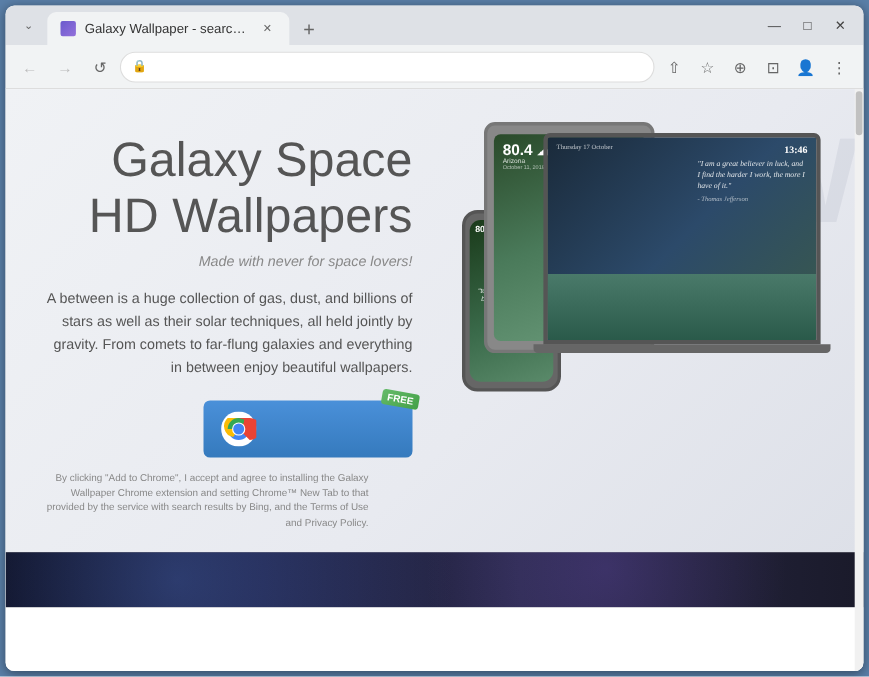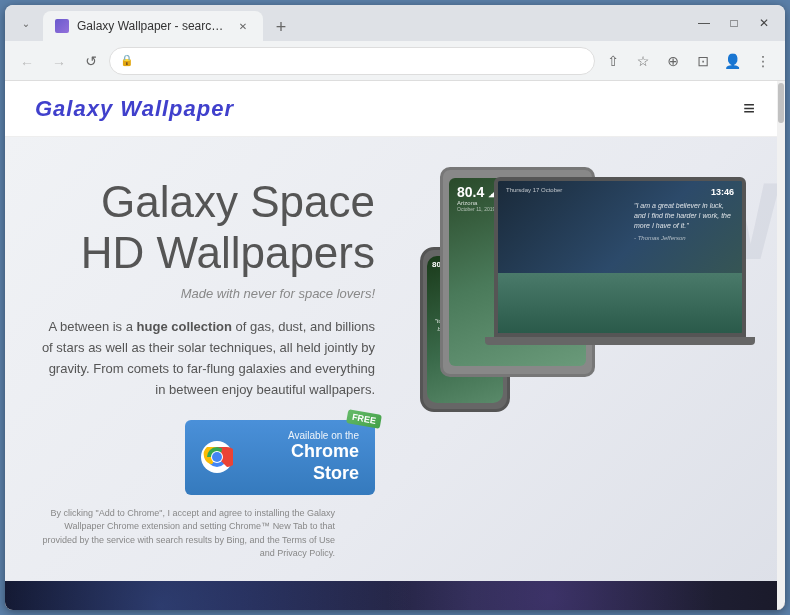--- a/index.html
+++ b/index.html
@@ -266,21 +266,21 @@
       color: #888;
       margin-bottom: 16px;
       font-style: italic;
     }
     .hero-desc {
       font-size: 13px;
       color: #555;
       line-height: 1.6;
       margin-bottom: 20px;
     }
-    .hero-desc strong { font-weight: bold; }
+    .hero-desc strong { font-weight: normal; }
 
     
     .chrome-btn {
       display: inline-flex;
       align-items: center;
       background: linear-gradient(180deg, #4a90d9 0%, #357abd 100%);
       border-radius: 6px;
       padding: 10px 16px;
       gap: 10px;
       cursor: pointer;
@@ -343,27 +343,28 @@
     
     .laptop {
       position: absolute;
       right: 0;
       top: 20px;
       width: 280px;
       height: 190px;
     }
     .laptop-screen {
       width: 252px;
-      height: 160px;
+      height: 192px;
       background: linear-gradient(160deg, #2c3e50, #3d5166);
       border-radius: 6px 6px 0 0;
       border: 4px solid #555;
       overflow: hidden;
       position: relative;
       margin: 0 auto;
+      font-family: Liberation Serif, serif;
     }
     .laptop-screen-content {
       width: 100%;
       height: 100%;
       background: linear-gradient(135deg, #1a2a3a 0%, #2c4a6a 50%, #3a5a4a 100%);
       position: relative;
     }
     .laptop-quote {
       position: absolute;
       right: 8px;
@@ -543,24 +544,20 @@
       <div class="nav-action-btn">☆</div>
       <div class="nav-action-btn">⊕</div>
       <div class="nav-action-btn">⊡</div>
       <div class="nav-action-btn">👤</div>
       <div class="nav-action-btn">⋮</div>
     </div>
   </div>
 
   <div class="page-content">
 
-    <div class="site-header">
-      <div class="site-logo">Galaxy Wallpaper</div>
-      <div class="hamburger">≡</div>
-    </div>
 
     <div class="hero">
 
       <div class="watermark">GW</div>
 
       <div class="hero-left">
         <div class="hero-title">
           <span>Galaxy Space</span><br>
           <span>HD Wallpapers</span>
         </div>
@@ -576,24 +573,20 @@
             <svg class="chrome-icon-svg" viewBox="0 0 32 32">
               <circle cx="16" cy="16" r="16" fill="#fff"></circle>
               <circle cx="16" cy="16" r="10" fill="#4285F4"></circle>
               <path d="M16 6 h10 a10 10 0 0 1 0 20 L16 16 Z" fill="#EA4335"></path>
               <path d="M16 6 h-10 a10 10 0 0 0 5 17.3 L16 16 Z" fill="#FBBC05"></path>
               <path d="M6 16 h10 a10 10 0 0 0 5 -8.7 L16 6 a10 10 0 0 0 -10 10 Z" fill="#34A853"></path>
               <circle cx="16" cy="16" r="6" fill="white"></circle>
               <circle cx="16" cy="16" r="5" fill="#4285F4"></circle>
             </svg>
           </div>
-          <div class="chrome-btn-text">
-            <span class="chrome-btn-top">Available on the</span>
-            <span class="chrome-btn-main">Chrome Store</span>
-          </div>
         </div>
 
         
         <div class="disclaimer">By clicking "Add to Chrome", I accept and agree to installing the Galaxy Wallpaper Chrome extension and setting Chrome™ New Tab to that provided by the service with search results by Bing, and the Terms of Use and Privacy Policy.</div>
       </div>
 
       <div class="devices-area">
 
         <div class="phone">
           <div class="phone-frame">

